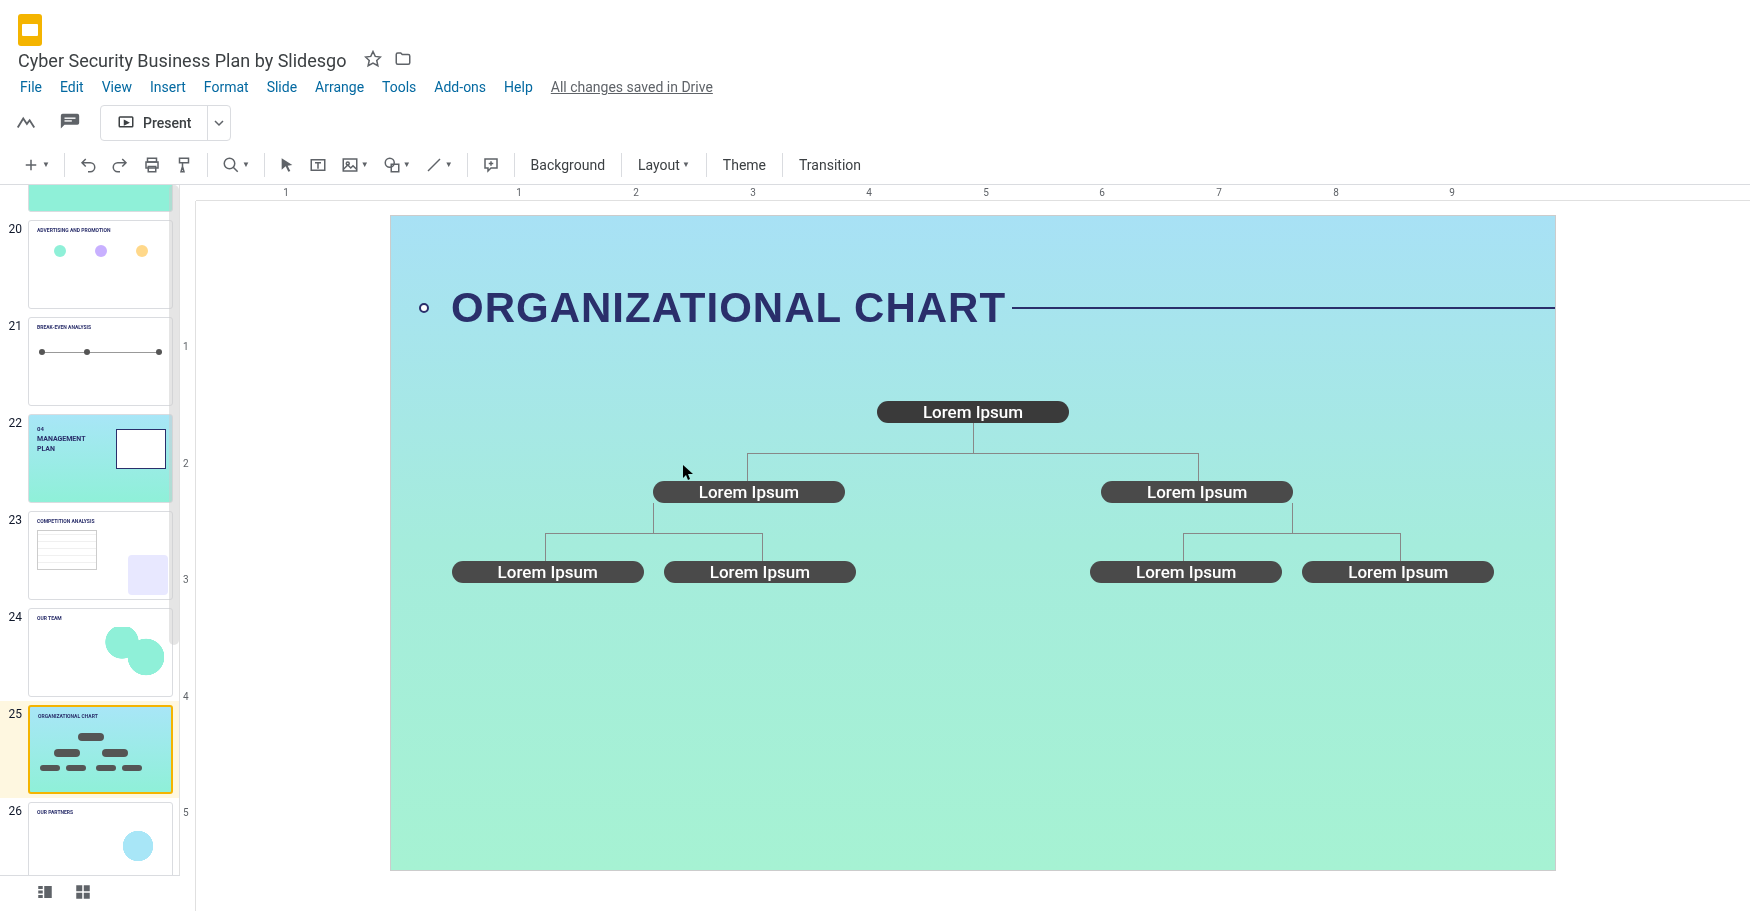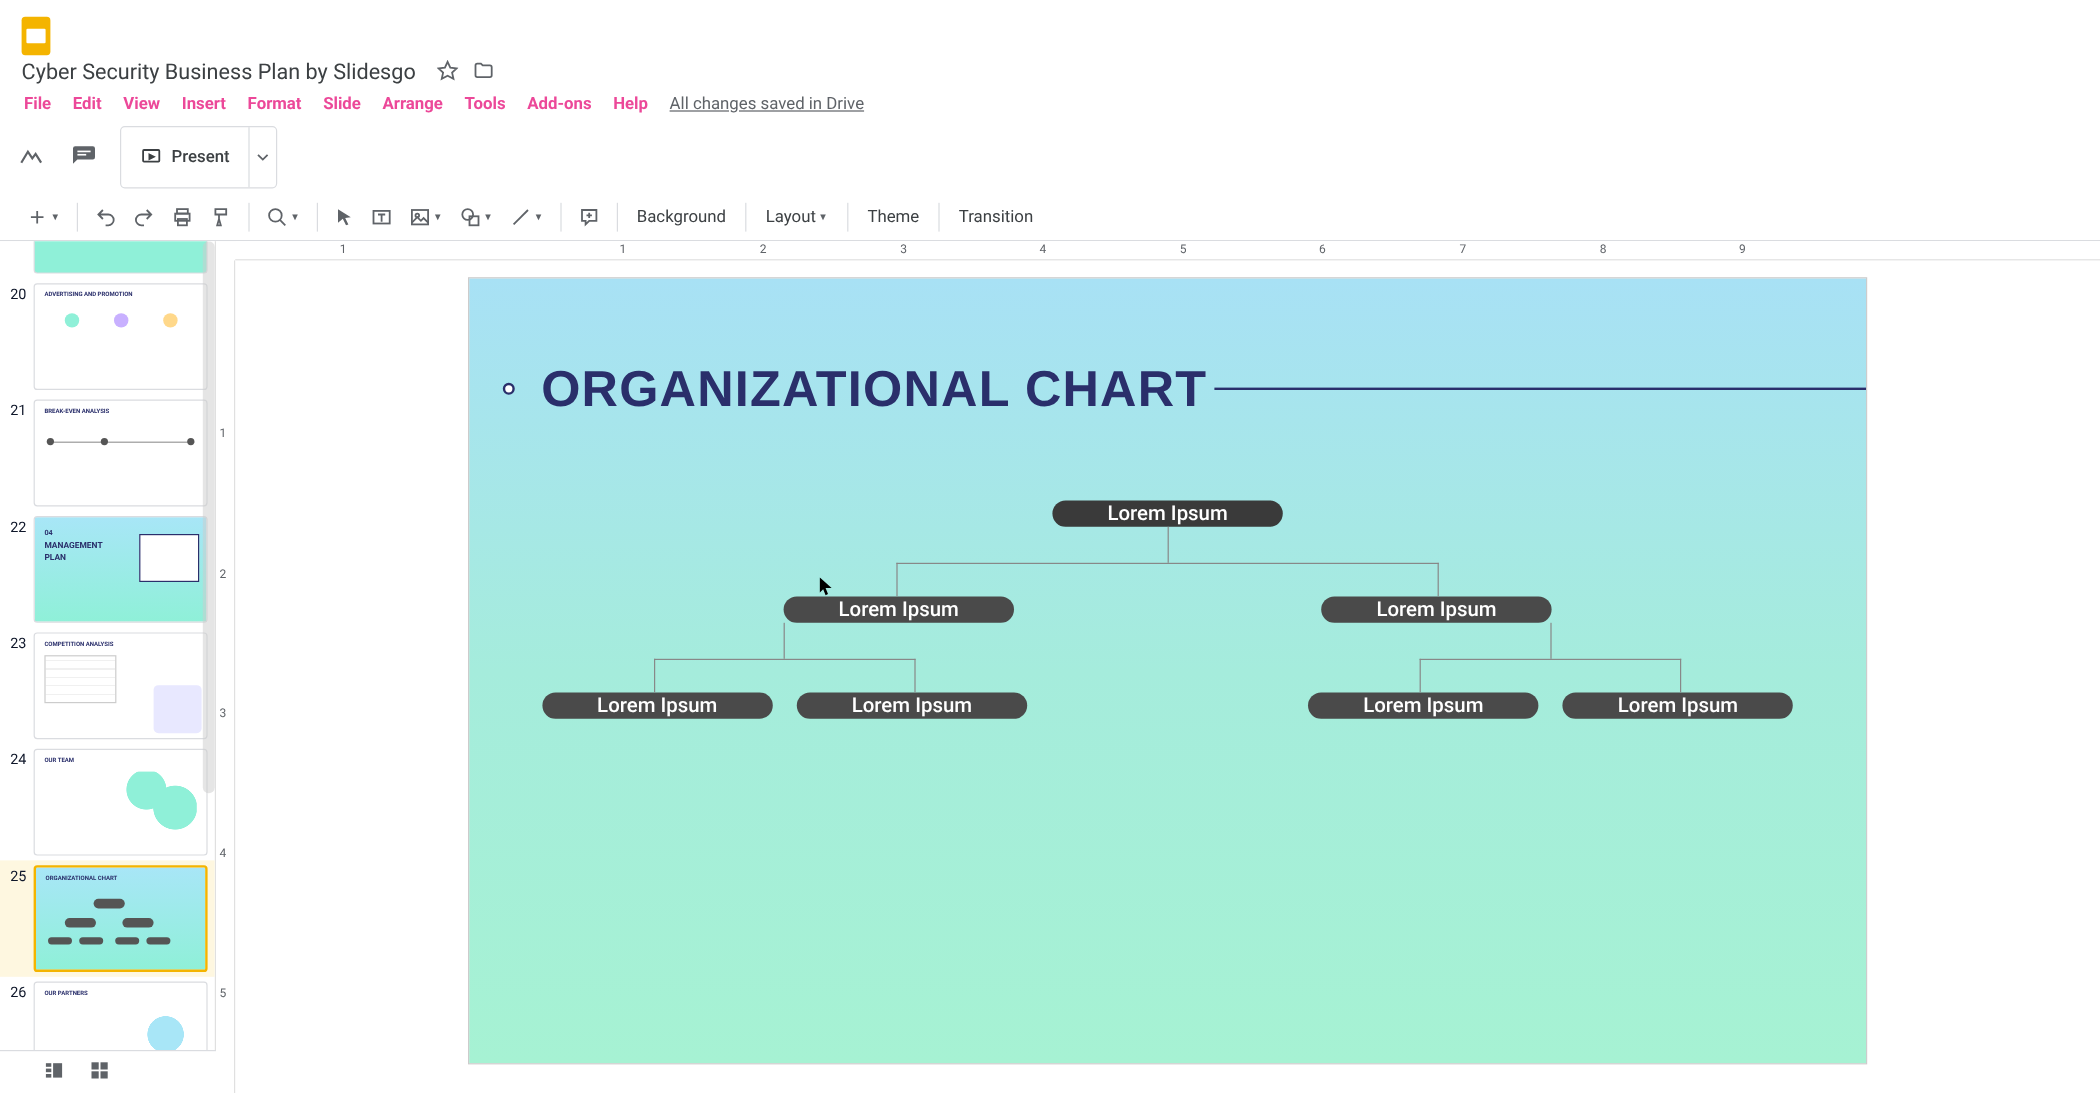--- a/index.html
+++ b/index.html
@@ -7,25 +7,25 @@
 
 
 .header { display: flex; align-items: flex-start; padding: 8px 16px 0 12px; flex-direction: column; }
 .brand-icon { width: 36px; height: 36px; margin-right: 10px; margin-top: 4px; }
 .brand-icon svg { width: 100%; height: 100%; }
 .header-main { flex: 1; }
 .title-row { display: flex; align-items: center; gap: 12px; }
 .doc-title { font-size: 18px; color: #3c4043; padding: 2px 6px; }
 .title-icon { color: #5f6368; cursor: pointer; }
 .menu-row { display: flex; align-items: center; gap: 2px; margin-top: 2px; }
-.menu-item { padding: 4px 8px; font-size: 14px; color: #ec4899; border-radius: 4px; cursor: pointer; font-weight: bold; }
+.menu-item { padding: 4px 8px; font-size: 14px; color: #0369a1; border-radius: 4px; cursor: pointer; }
 .save-status { font-size: 14px; color: #5f6368; text-decoration: underline; margin-left: 8px; cursor: pointer; }
 .header-right { display: flex; align-items: center; gap: 16px; margin-top: 6px; }
 .hdr-icon { color: #5f6368; cursor: pointer; display: flex; align-items: center; justify-content: center; width: 28px; height: 28px; }
-.present-btn { display: flex; align-items: center; border: 1px solid #dadce0; border-radius: 4px; height: 52px; cursor: pointer; }
+.present-btn { display: flex; align-items: center; border: 1px solid #dadce0; border-radius: 4px; height: 36px; cursor: pointer; }
 .present-btn-main { display: flex; align-items: center; gap: 8px; padding: 0 16px; font-size: 14px; font-weight: 500; color: #3c4043; }
 .present-btn-arrow { border-left: 1px solid #dadce0; padding: 0 6px; height: 100%; display: flex; align-items: center; }
 
 
 .toolbar { display: flex; align-items: center; padding: 4px 16px; border-bottom: 1px solid #dadce0; gap: 2px; margin-top: 4px; height: 40px; }
 .tool-sep { width: 1px; height: 24px; background: #dadce0; margin: 0 6px; }
 .tool-btn { padding: 6px; border-radius: 2px; cursor: pointer; display: flex; align-items: center; color: #5f6368; min-width: 24px; justify-content: center; }
 .tool-txt { font-size: 14px; color: #3c4043; padding: 6px 8px; cursor: pointer; border-radius: 2px; }
 .tool-drop { display: flex; align-items: center; }
 .tool-arrow { font-size: 8px; color: #5f6368; margin-left: 2px; }

